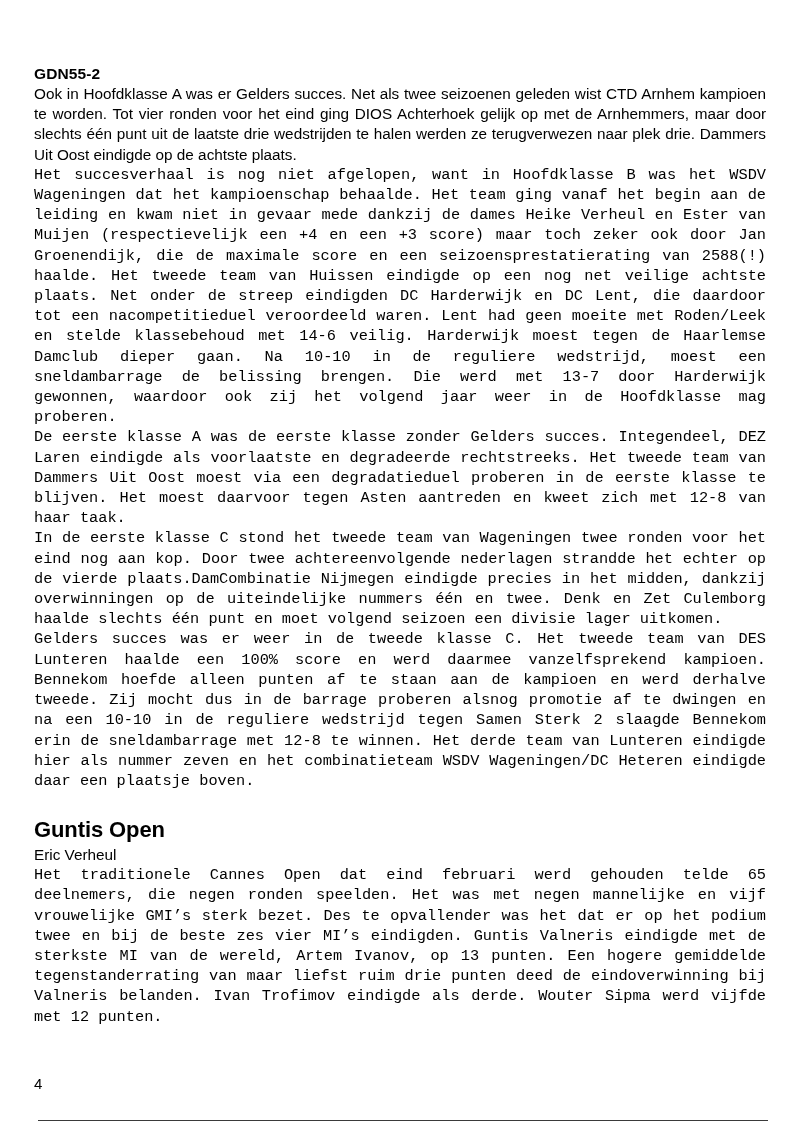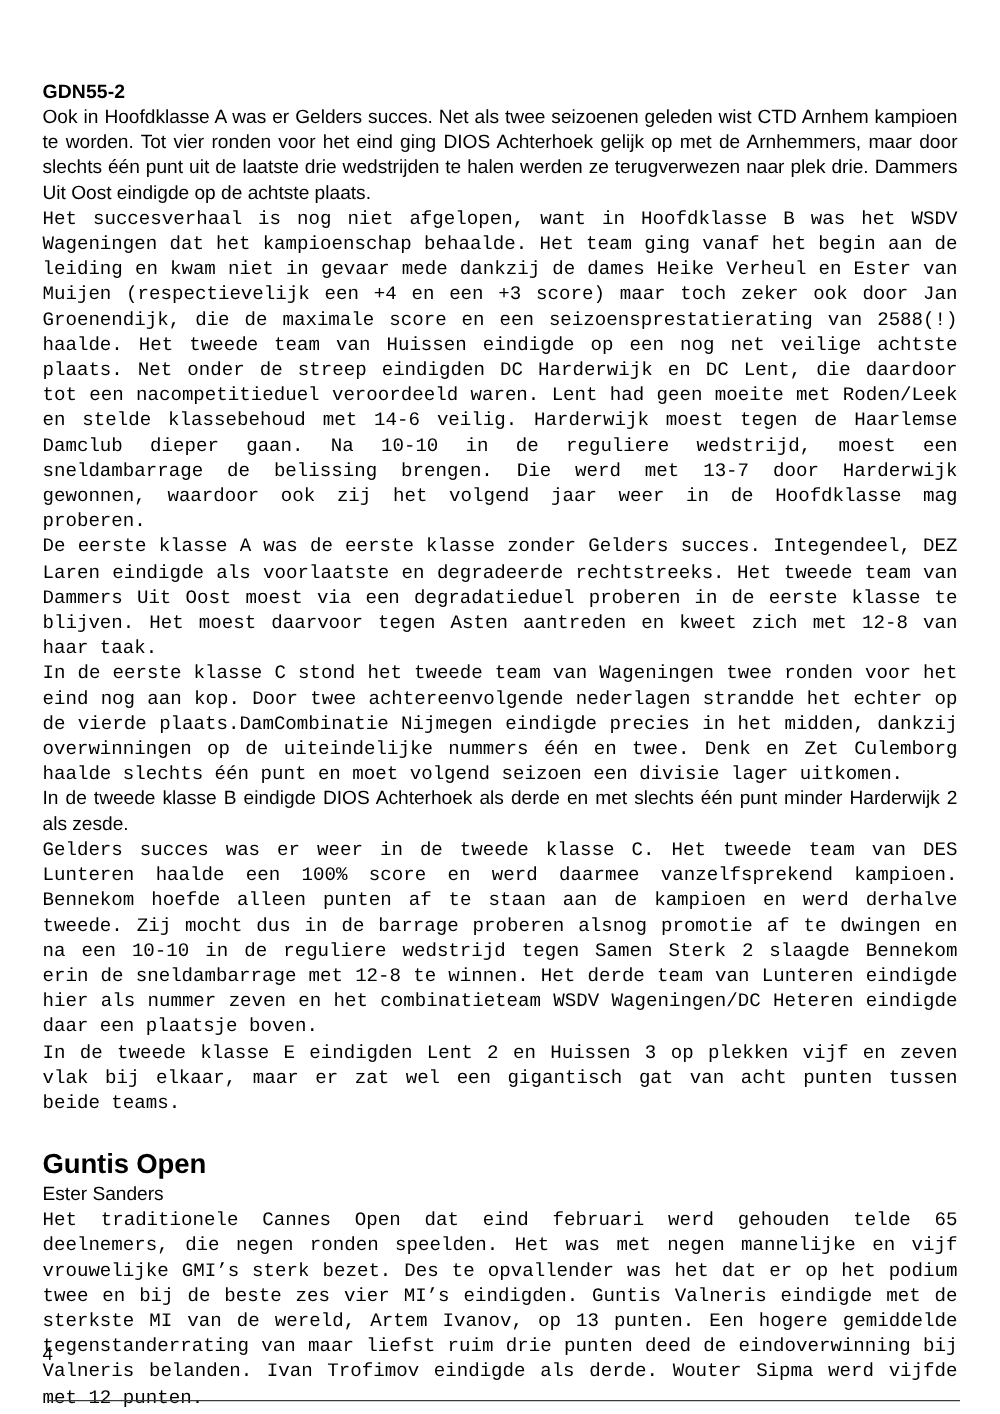--- a/index.html
+++ b/index.html
@@ -83,29 +83,27 @@
     <div class="doc-header">GDN55-2</div>
 
     <p class="para gap-first">Ook in Hoofdklasse A was er Gelders succes. Net als twee seizoenen geleden wist CTD Arnhem kampioen te worden. Tot vier ronden voor het eind ging DIOS Achterhoek gelijk op met de Arnhemmers, maar door slechts één punt uit de laatste drie wedstrijden te halen werden ze terugverwezen naar plek drie. Dammers Uit Oost eindigde op de achtste plaats.</p>
 
     <p class="para gap-lg">Het succesverhaal is nog niet afgelopen, want in Hoofdklasse B was het WSDV Wageningen dat het kampioenschap behaalde. Het team ging vanaf het begin aan de leiding en kwam niet in gevaar mede dankzij de dames Heike Verheul en Ester van Muijen (respectievelijk een +4 en een +3 score) maar toch zeker ook door Jan Groenendijk, die de maximale score en een seizoensprestatierating van 2588(!) haalde. Het tweede team van Huissen eindigde op een nog net veilige achtste plaats. Net onder de streep eindigden DC Harderwijk en DC Lent, die daardoor tot een nacompetitieduel veroordeeld waren. Lent had geen moeite met Roden/Leek en stelde klassebehoud met 14-6 veilig. Harderwijk moest tegen de Haarlemse Damclub dieper gaan. Na 10-10 in de reguliere wedstrijd, moest een sneldambarrage de belissing brengen. Die werd met 13-7 door Harderwijk gewonnen, waardoor ook zij het volgend jaar weer in de Hoofdklasse mag proberen.</p>
 
     <p class="para gap-lg">De eerste klasse A was de eerste klasse zonder Gelders succes. Integendeel, DEZ Laren eindigde als voorlaatste en degradeerde rechtstreeks. Het tweede team van Dammers Uit Oost moest via een degradatieduel proberen in de eerste klasse te blijven. Het moest daarvoor tegen Asten aantreden en kweet zich met 12-8 van haar taak.</p>
 
     <p class="para gap-lg">In de eerste klasse C stond het tweede team van Wageningen twee ronden voor het eind nog aan kop. Door twee achtereenvolgende nederlagen strandde het echter op de vierde plaats.DamCombinatie Nijmegen eindigde precies in het midden, dankzij overwinningen op de uiteindelijke nummers één en twee. Denk en Zet Culemborg haalde slechts één punt en moet volgend seizoen een divisie lager uitkomen.</p>
 
-    <p class="para">In de tweede klasse B eindigde DIOS Achterhoek als derde en met slechts één punt minder Harderwijk 2 als zesde.</p>
 
     <p class="para gap-lg">Gelders succes was er weer in de tweede klasse C. Het tweede team van DES Lunteren haalde een 100% score en werd daarmee vanzelfsprekend kampioen. Bennekom hoefde alleen punten af te staan aan de kampioen en werd derhalve tweede. Zij mocht dus in de barrage proberen alsnog promotie af te dwingen en na een 10-10 in de reguliere wedstrijd tegen Samen Sterk 2 slaagde Bennekom erin de sneldambarrage met 12-8 te winnen. Het derde team van Lunteren eindigde hier als nummer zeven en het combinatieteam WSDV Wageningen/DC Heteren eindigde daar een plaatsje boven.</p>
 
-    <p class="para gap-lg">In de tweede klasse E eindigden Lent 2 en Huissen 3 op plekken vijf en zeven vlak bij elkaar, maar er zat wel een gigantisch gat van acht punten tussen beide teams.</p>
 
     <div class="title-block">
       <h1 class="section-title">Guntis Open</h1>
-      <div class="byline">Ester Sanders</div>
+      <div class="byline">Eric Verheul</div>
     </div>
 
     <p class="para gap-lg">Het traditionele Cannes Open dat eind februari werd gehouden telde 65 deelnemers, die negen ronden speelden. Het was met negen mannelijke en vijf vrouwelijke GMI’s sterk bezet. Des te opvallender was het dat er op het podium twee en bij de beste zes vier MI’s eindigden. Guntis Valneris eindigde met de sterkste MI van de wereld, Artem Ivanov, op 13 punten. Een hogere gemiddelde tegenstanderrating van maar liefst ruim drie punten deed de eindoverwinning bij Valneris belanden. Ivan Trofimov eindigde als derde. Wouter Sipma werd vijfde met 12 punten.</p>
 
   </div>
 
   <div class="page-number">4</div>
 
   <div class="footer-rule"></div>
 

